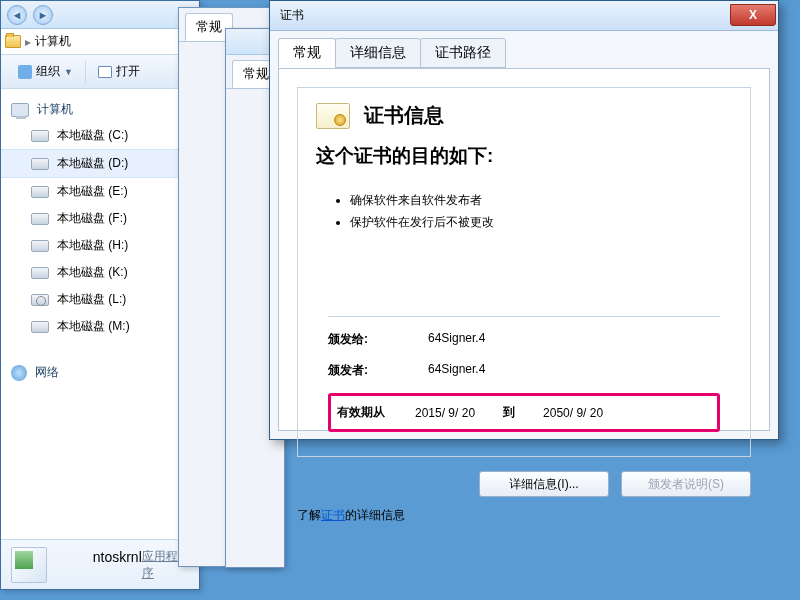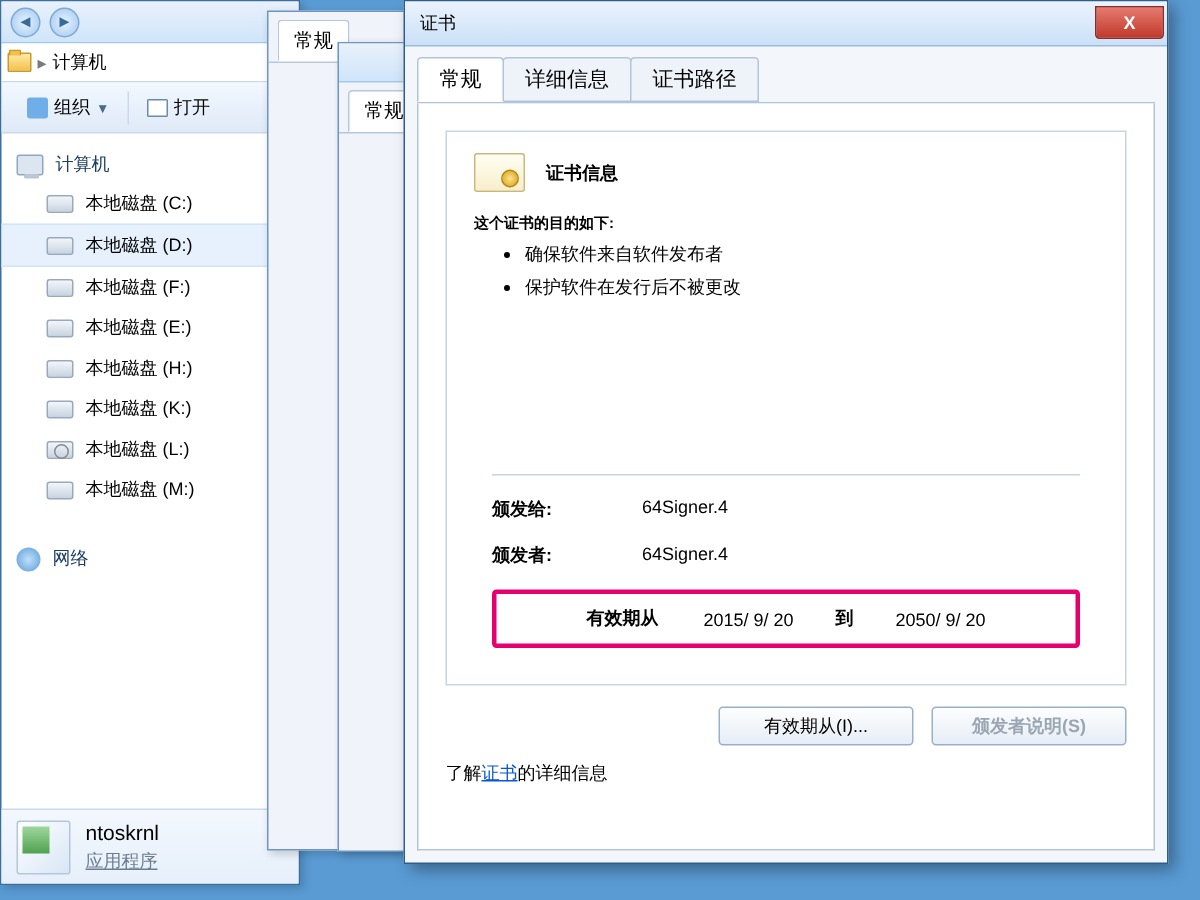--- a/index.html
+++ b/index.html
@@ -37,70 +37,70 @@
   .tree-item.selected{background:#e6f1fd;border-top:1px solid #cfe5fa;border-bottom:1px solid #cfe5fa;}
   .computer-icon{width:18px;height:14px;background:#dce6f1;border:1px solid #8fa8c2;border-radius:2px;position:relative;}
   .computer-icon::after{content:"";position:absolute;bottom:-3px;left:4px;width:10px;height:3px;background:#b9c6d4;border-radius:1px;}
   .disk-icon{width:18px;height:12px;background:linear-gradient(#f3f6fa,#c8d3e0);border:1px solid #99a9bc;border-radius:2px;position:relative;}
   .disk-icon.cd::after{content:"";position:absolute;left:4px;top:1px;width:8px;height:8px;border:1px solid #8a8a8a;border-radius:50%;}
   .network-icon{width:16px;height:16px;background:radial-gradient(#bfe0ff,#5a9bd4);border-radius:50%;}
   .tree-gap{height:20px;}
   .exp-footer{position:absolute;bottom:0;left:0;right:0;height:50px;background:linear-gradient(#f3f8fe,#e6effa);border-top:1px solid #cad9ea;display:flex;align-items:center;gap:10px;padding:0 10px;}
   .file-thumb{width:36px;height:36px;background:linear-gradient(135deg,#fff,#d8e6f5);border:1px solid #b4c6da;border-radius:2px;position:relative;}
   .file-thumb::after{content:"";position:absolute;left:3px;top:3px;width:18px;height:18px;background:linear-gradient(#9fd69f,#4fa24f);}
-  .file-meta{display:flex;flex-direction:column;line-height:1.4;}
+  .file-meta{display:flex;flex-direction:row;line-height:1.4;margin-left:36px;}
   .file-meta .sub{color:#6a7d92;text-decoration:underline;}
 
   
   .midwin{position:absolute;left:178px;top:7px;width:100px;height:560px;background:#f0f4fa;border:1px solid #6d95c0;box-shadow:2px 2px 6px rgba(0,0,0,.2);}
   .midwin .mw-title{height:28px;background:linear-gradient(#e9f1fb,#cfe5fa);border-bottom:1px solid #a7c7e7;display:flex;align-items:center;padding:0 8px;gap:6px;font-size:14px;}
   .mw-doc-icon{width:14px;height:16px;background:#fff;border:1px solid #7aa6d1;position:relative;}
   .mw-tabrow{height:26px;margin-top:8px;border-bottom:1px solid #b5c7dc;display:flex;align-items:flex-end;padding-left:6px;}
   .mw-tab{border:1px solid #b5c7dc;border-bottom:1px solid #fff;background:#fff;padding:4px 10px;border-radius:3px 3px 0 0;font-size:13px;}
 
   .midwin2{position:absolute;left:225px;top:28px;width:60px;height:540px;background:#f0f4fa;border:1px solid #6d95c0;box-shadow:2px 2px 6px rgba(0,0,0,.2);}
   .midwin2 .mw-title{height:26px;background:linear-gradient(#e9f1fb,#cfe5fa);border-bottom:1px solid #a7c7e7;padding:0 6px;display:flex;align-items:center;font-size:14px;}
   .midwin2 .mw-tabrow{height:26px;margin-top:8px;border-bottom:1px solid #b5c7dc;display:flex;align-items:flex-end;padding-left:6px;}
 
   
   .cert {
-    position: absolute; left: 269px; top: 0; width: 510px; height: 576px;
+    position: absolute; left: 269px; top: 0; width: 510px; height: 440px;
     background: #f3f6fb; border: 1px solid #2c5d8f;
     box-shadow: 4px 4px 10px rgba(0,0,0,.35);
   }
   .cert-title {
     height: 30px; background: linear-gradient(#eaf3fe,#cbe0f7);
     display:flex;align-items:center;padding:0 0 0 10px;font-size:14px;
     border-bottom:1px solid #9ab9dd;
   }
   .cert-title .spacer{flex:1;}
   .close-btn{width:46px;height:22px;margin-right:2px;margin-top:-1px;background:linear-gradient(#e67a6f,#c0392b);border:1px solid #8f2a1f;border-radius:0 0 3px 3px;color:#fff;display:flex;align-items:center;justify-content:center;font-weight:bold;font-size:13px;}
   .cert-body{position:absolute;left:8px;right:8px;top:40px;bottom:8px;}
   .cert-tabs{height:28px;display:flex;align-items:flex-end;border-bottom:1px solid #b3c4d8;gap:0;}
   .cert-tab{border:1px solid #b3c4d8;background:#eef3fa;padding:5px 14px;border-radius:3px 3px 0 0;margin-right:-1px;font-size:14px;cursor:default;}
   .cert-tab.active{background:#fff;border-bottom:1px solid #fff;position:relative;z-index:2;}
   .cert-pane{background:#fff;border:1px solid #b3c4d8;border-top:none;height:calc(100% - 28px);padding:18px 18px 10px 18px;position:relative;}
   .inner-box{border:1px solid #c6d3e3;padding:14px 18px 22px 18px;height:370px;position:relative;}
   .cert-icon-row{display:flex;align-items:center;gap:14px;margin-bottom:14px;}
   .cert-icon{width:34px;height:26px;background:linear-gradient(#fffef2,#f7eecb);border:1px solid #cbb77a;border-radius:2px;position:relative;}
   .cert-icon::after{content:"";position:absolute;right:3px;bottom:2px;width:10px;height:10px;border-radius:50%;background:radial-gradient(#ffe08a,#d4a017);border:1px solid #b8860b;}
-  .cert-heading{font-size:12px;font-weight:bold;}
-  .purpose-title{font-size:10px;font-weight:bold;margin-bottom:3px;}
+  .cert-heading{font-size:20px;font-weight:bold;}
+  .purpose-title{font-size:19px;font-weight:bold;margin-bottom:21px;}
   .purpose-list{list-style:disc;padding-left:34px;font-size:14px;line-height:1.8;}
   .issued-block{position:absolute;left:30px;right:30px;bottom:24px;font-size:14px;}
   .issued-block hr{border:none;border-top:1px solid #c6d3e3;margin:0 0 12px 0;}
   .issued-row{display:flex;gap:10px;margin:14px 0;}
   .issued-row .label{width:90px;font-weight:bold;}
-  .valid-row{display:flex;align-items:center;gap:6px;margin-top:14px;padding:8px 6px;justify-content:center;}
+  .valid-row{display:flex;align-items:center;gap:6px;margin-top:14px;padding:8px 6px;}
   .valid-row .label{font-weight:bold;margin-right:24px;}
   .valid-row .to{font-weight:bold;margin:0 22px;}
   .highlight{border:3px solid #e6006e;border-radius:3px;}
   .btn-row{display:flex;gap:12px;justify-content:flex-end;margin-top:14px;}
   .win-btn{min-width:130px;height:26px;border:1px solid #9ab0c8;background:linear-gradient(#fdfefe,#e6edf6);border-radius:3px;font-size:13px;display:flex;align-items:center;justify-content:center;}
-  .win-btn.disabled{color:#9aa6b3;font-weight:bold;}
+  .win-btn.disabled{color:#9aa6b3;}
   .learn-row{margin-top:10px;font-size:13px;}
   .learn-row a{color:#0b57d0;text-decoration:underline;cursor:pointer;}
 </style>
 </head>
 <body>
 
 <div class="explorer">
   <div class="exp-titlebar">
     <div class="nav-btn">◄</div>
     <div class="nav-btn">►</div>
@@ -131,25 +131,25 @@
         <div class="tree-item">
           <span class="disk-icon"></span>
           <span>本地磁盘 (C:)</span>
         </div>
         <div class="tree-item selected">
           <span class="disk-icon"></span>
           <span>本地磁盘 (D:)</span>
         </div>
         <div class="tree-item">
           <span class="disk-icon"></span>
+          <span>本地磁盘 (E:)</span>
+        </div>
+        <div class="tree-item">
+          <span class="disk-icon"></span>
           <span>本地磁盘 (F:)</span>
-        </div>
-        <div class="tree-item">
-          <span class="disk-icon"></span>
-          <span>本地磁盘 (E:)</span>
         </div>
         <div class="tree-item">
           <span class="disk-icon"></span>
           <span>本地磁盘 (H:)</span>
         </div>
         <div class="tree-item">
           <span class="disk-icon"></span>
           <span>本地磁盘 (K:)</span>
         </div>
         <div class="tree-item">
@@ -228,21 +228,21 @@
             <span class="label">有效期从</span>
             <span>2015/  9/  20</span>
             <span class="to">到</span>
             <span>2050/  9/  20</span>
           </div>
         </div>
       </div>
 
       <div class="btn-row">
         <div class="win-btn">
-          <span>有效期从(I)...</span>
+          <span>详细信息(I)...</span>
         </div>
         <div class="win-btn disabled">
           <span>颁发者说明(S)</span>
         </div>
       </div>
       <div class="learn-row">
         <span>了解</span><a>证书</a><span>的详细信息</span>
       </div>
     </div>
   </div>

